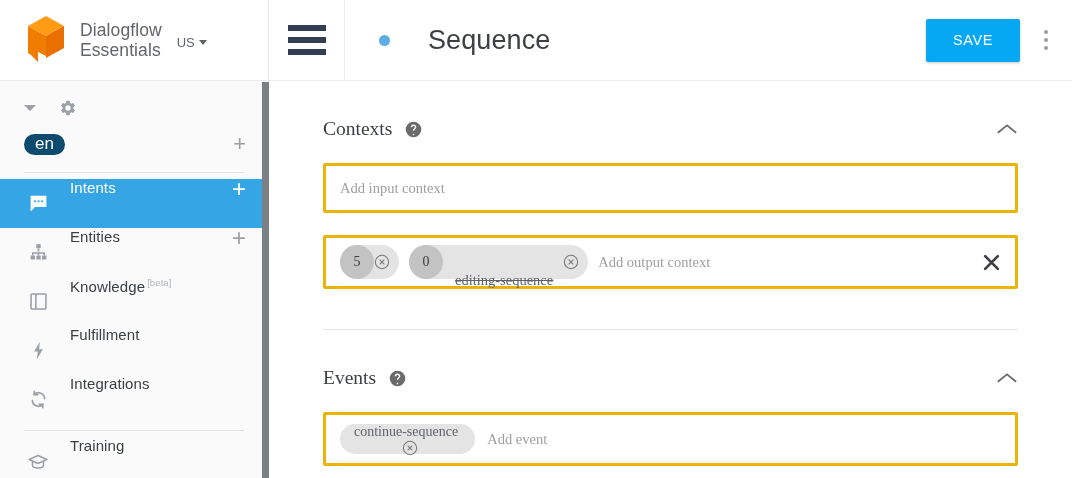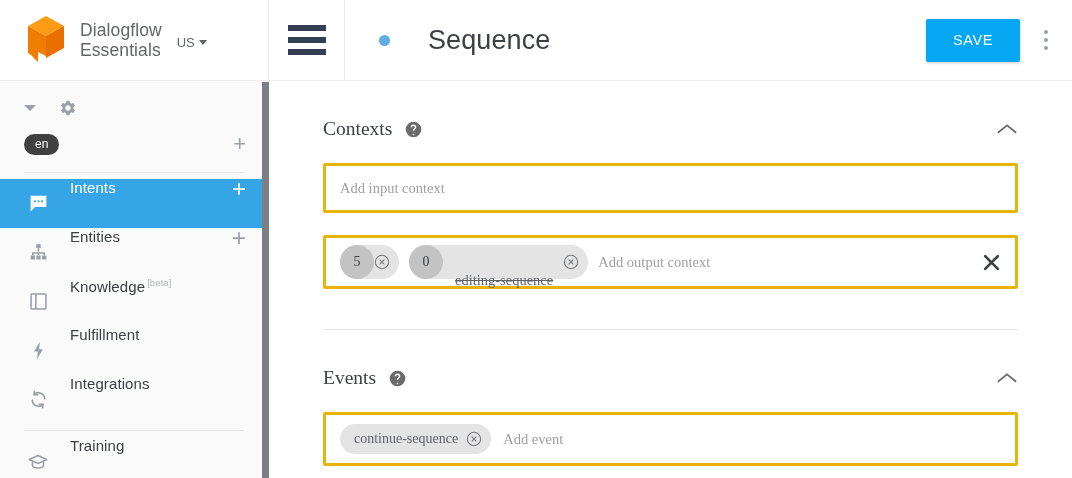--- a/index.html
+++ b/index.html
@@ -51,21 +51,21 @@
     border-right: 6px solid transparent; border-top: 6px solid #9aa0a6;
     margin-right: 22px; cursor: pointer;
   }
   .gear-icon { width: 20px; height: 20px; cursor: pointer; }
 
   .lang-row {
     display: flex; align-items: center; height: 38px;
     padding: 0 22px 0 24px;
   }
   .lang-pill {
-    background: #404040; color: #fff; font-size: 12px;
+    background: #0c4a6e; color: #fff; font-size: 17px;
     border-radius: 11px; padding: 3px 11px 4px; line-height: 14px;
     cursor: pointer;
   }
   .lang-spacer { flex: 1; }
   .plus-thin { font-size: 22px; color: #9aa0a6; line-height: 18px; cursor: pointer; font-weight: 300; }
 
   .sb-divider { height: 1px; background: #e4e4e4; margin: 9px 24px 0 24px; }
 
   .nav { margin-top: 6px; }
   .nav-item {
@@ -150,21 +150,21 @@
     display: flex; align-items: center; justify-content: center;
     flex: 0 0 34px;
   }
   .chip-label { font-size: 14.5px; color: #5f6368; padding: 0 10px 0 12px; }
   .chip-label.struck { text-decoration: line-through; margin-top: 36px; }
   .chip-x { width: 16px; height: 16px; cursor: pointer; flex: 0 0 16px; }
 
   .event-chip {
     display: inline-flex; align-items: center;
     background: #e4e4e4; border-radius: 18px; height: 30px;
-    padding: 0 9px 0 14px; cursor: pointer; margin-right: 12px;
+    padding: 0 9px 0 14px; cursor: pointer; margin-right: 12px; flex-direction: column;
   }
   .event-chip .chip-label { padding: 0 8px 0 0; font-size: 14px; }
 
   .clear-x { margin-left: auto; cursor: pointer; width: 19px; height: 19px; flex: 0 0 19px; }
 
   .sec-divider { height: 1px; background: #e4e4e4; margin-top: 40px; }
 </style>
 </head>
 <body>
 

